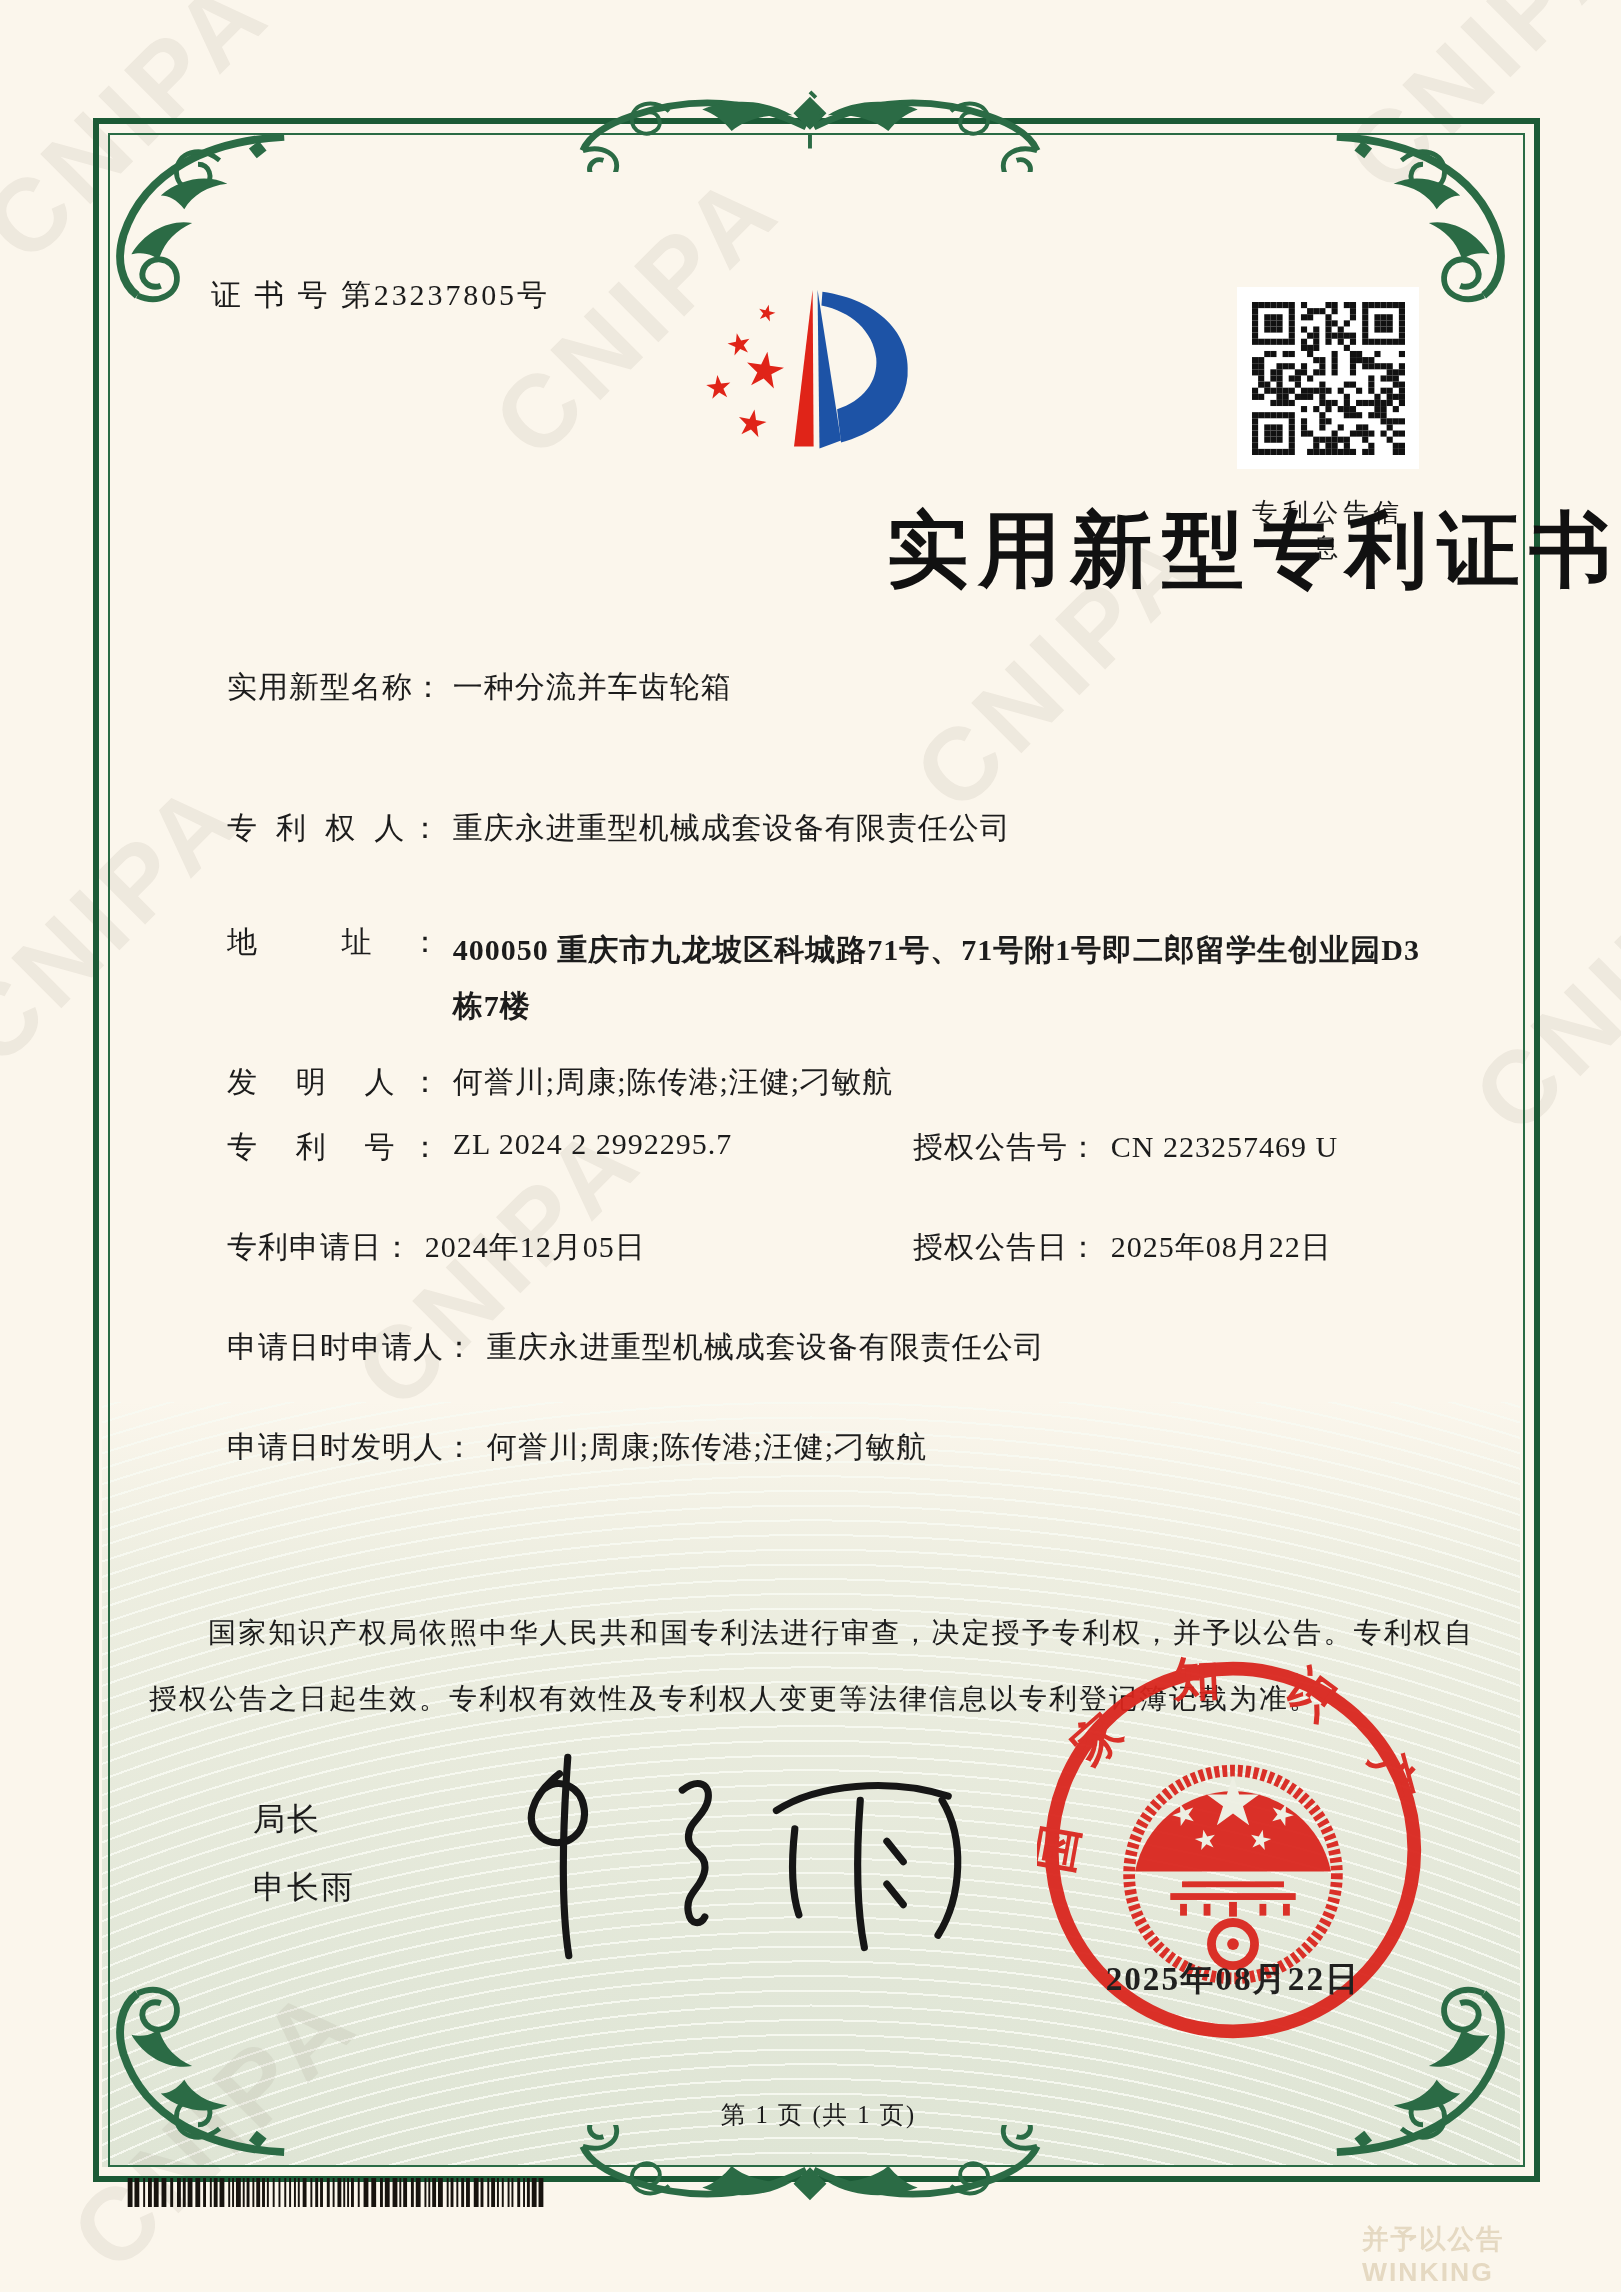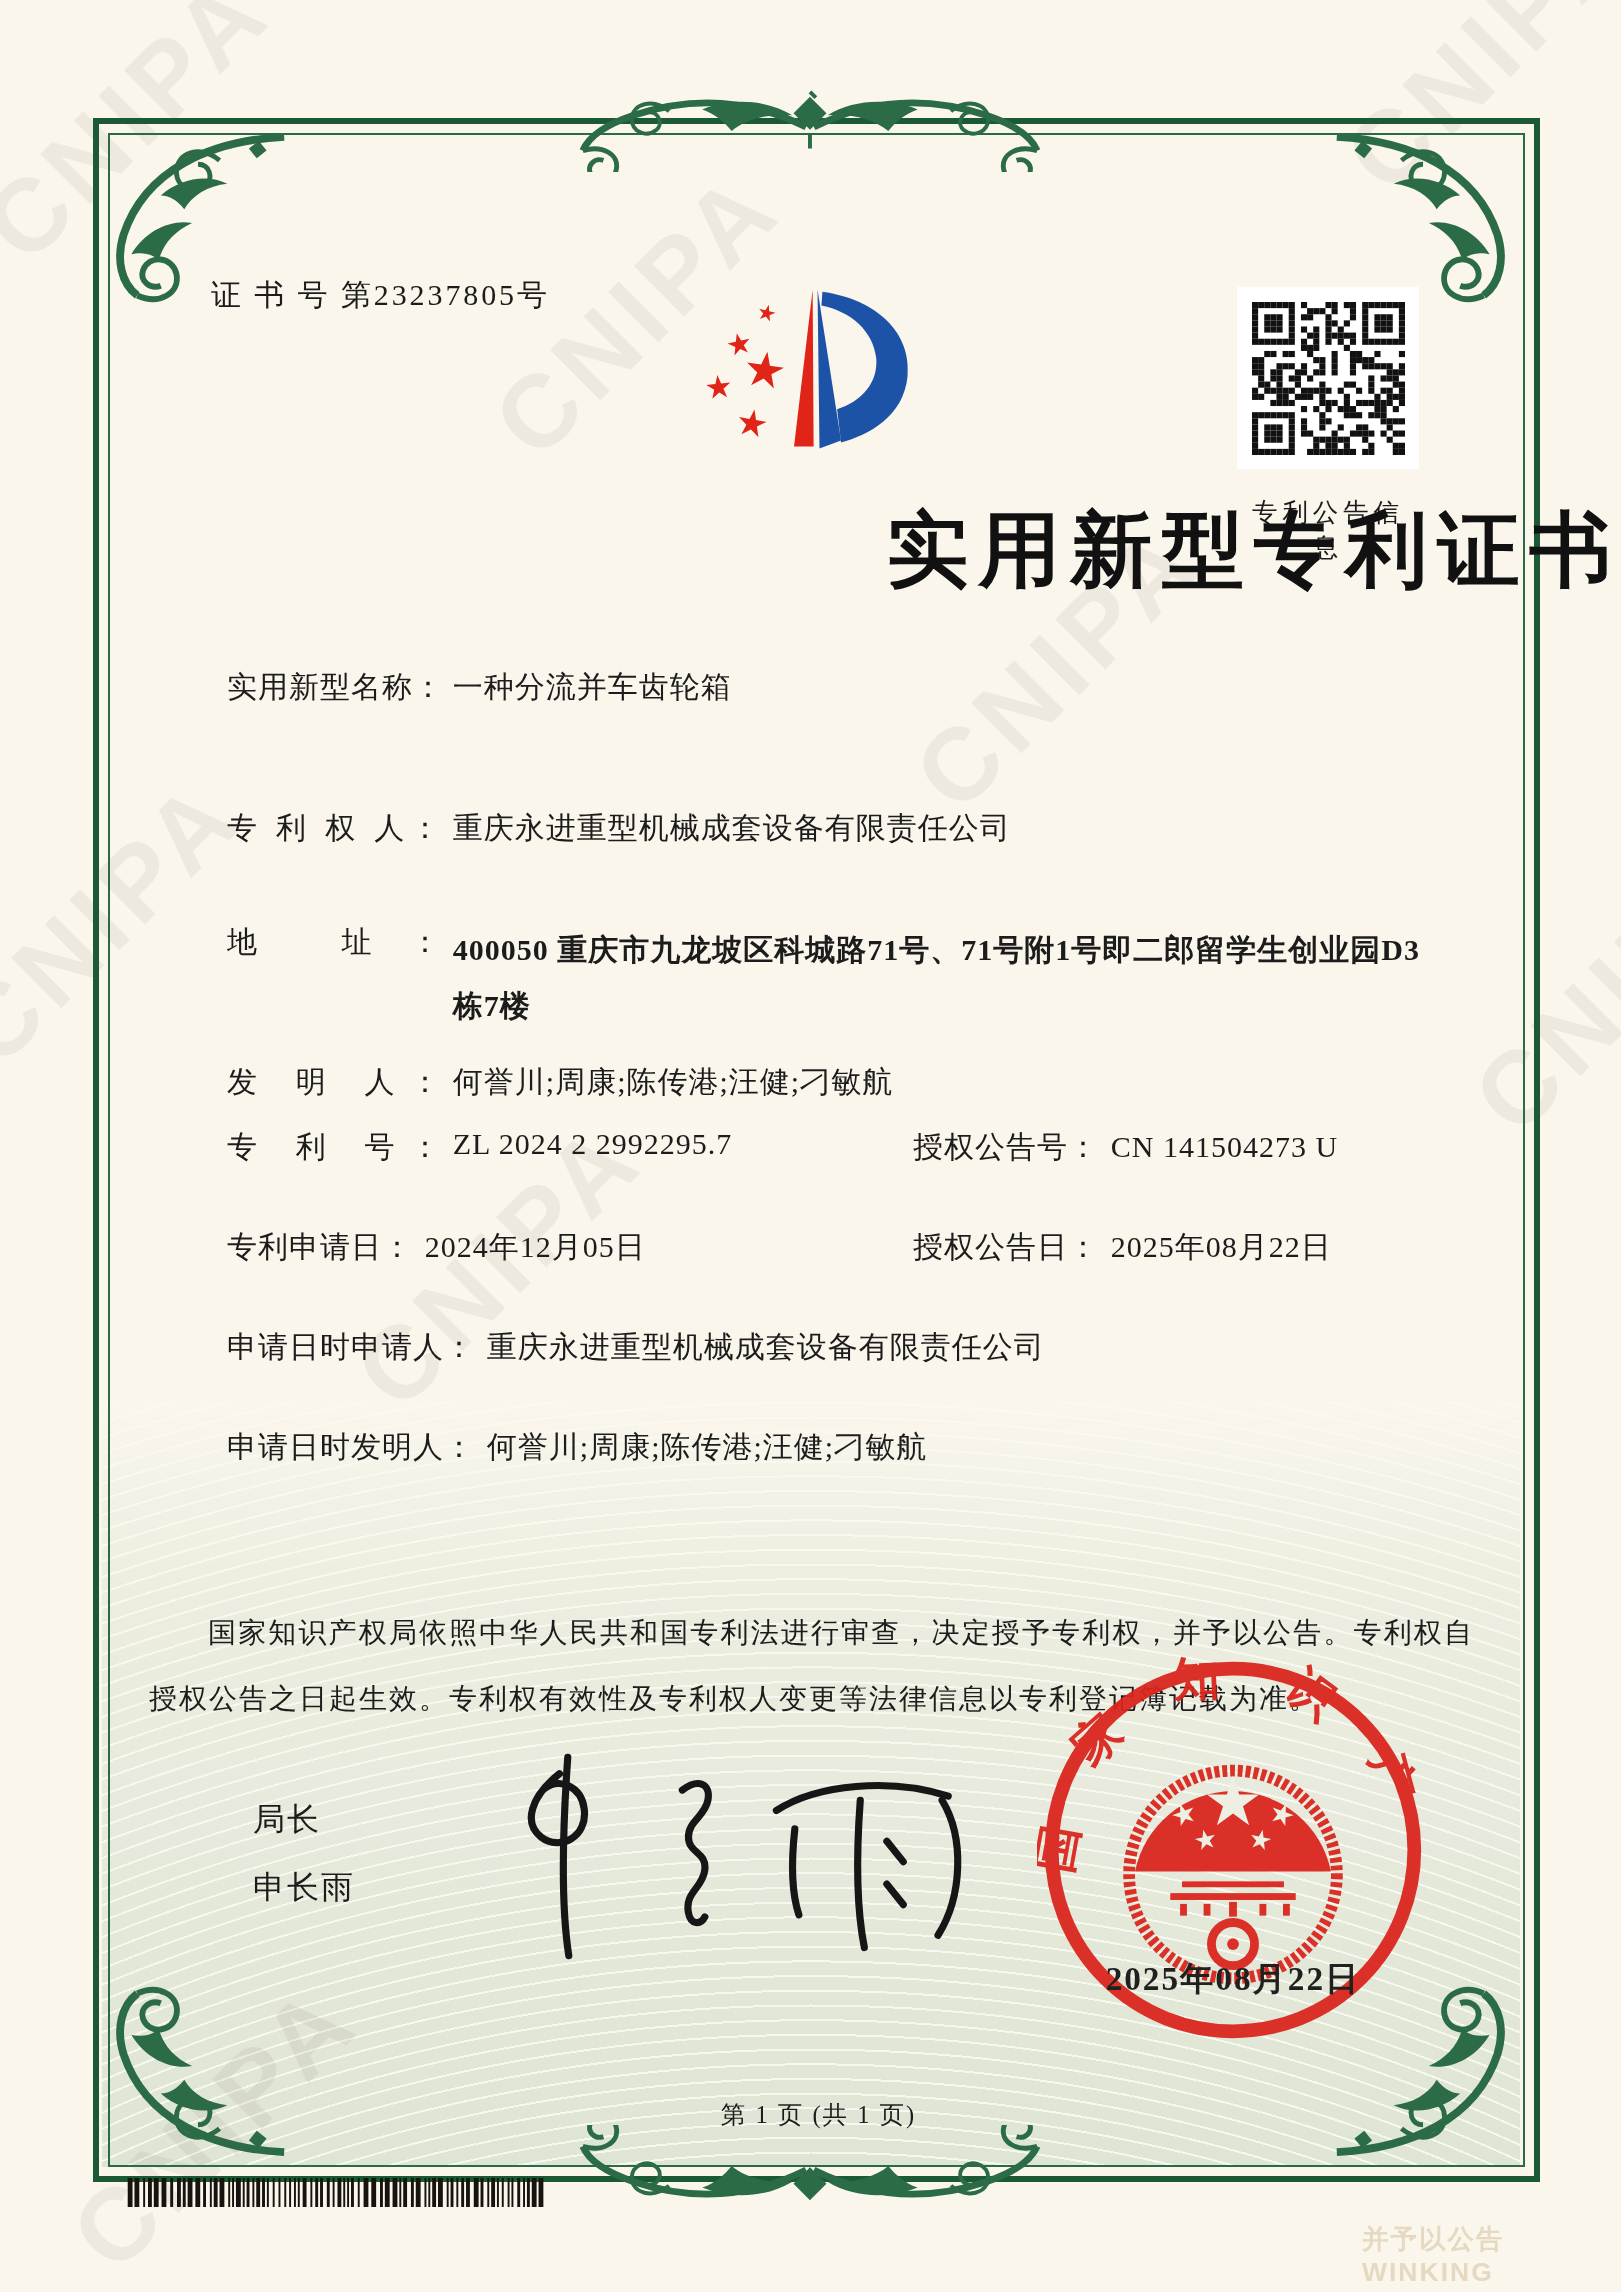--- a/index.html
+++ b/index.html
@@ -477,21 +477,21 @@
     <span class="lbl">专 利 权 人：</span><span class="val">重庆永进重型机械成套设备有限责任公司</span>
   </div>
   <div class="row" style="top:922px;">
     <span class="lbl">地 址：</span><span class="val wrapval">400050 重庆市九龙坡区科城路71号、71号附1号即二郎留学生创业园D3栋7楼</span>
   </div>
   <div class="row" style="top:1062px;">
     <span class="lbl">发 明 人：</span><span class="val">何誉川;周康;陈传港;汪健;刁敏航</span>
   </div>
   <div class="row" style="top:1127px;width:1176px;">
     <span class="lbl">专 利 号：</span><span class="val">ZL 2024 2 2992295.7</span>
-    <span class="col2"><span>授权公告号：</span><span class="val">CN 141504273 U</span></span>
+    <span class="col2"><span>授权公告号：</span><span class="val">CN 223257469 U</span></span>
   </div>
   <div class="row" style="top:1227px;width:1176px;">
     <span class="lblwide">专利申请日：</span><span class="val">2024年12月05日</span>
     <span class="col2"><span>授权公告日：</span><span class="val">2025年08月22日</span></span>
   </div>
   <div class="row" style="top:1327px;">
     <span class="lblwide">申请日时申请人：</span><span class="val">重庆永进重型机械成套设备有限责任公司</span>
   </div>
   <div class="row" style="top:1427px;text-align:center;">
     <span class="lblwide">申请日时发明人：</span><span class="val">何誉川;周康;陈传港;汪健;刁敏航</span>

